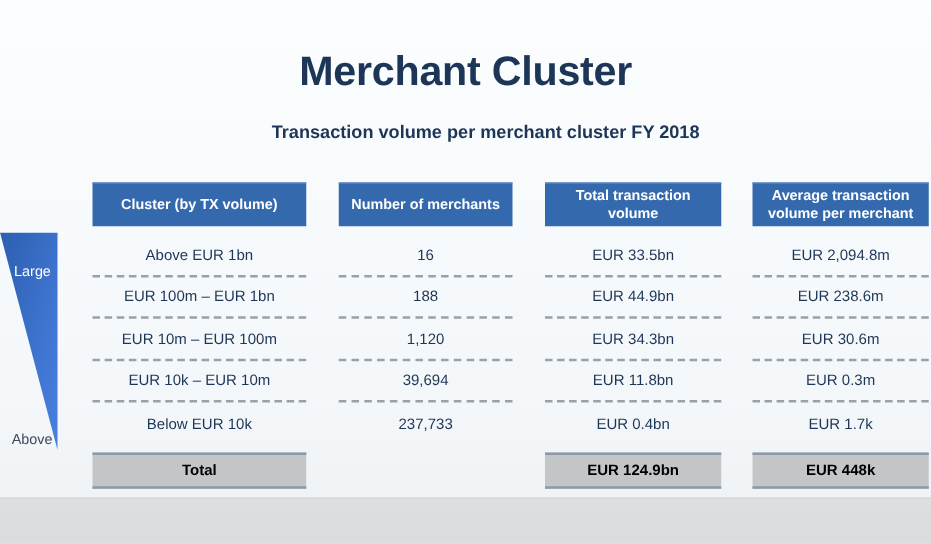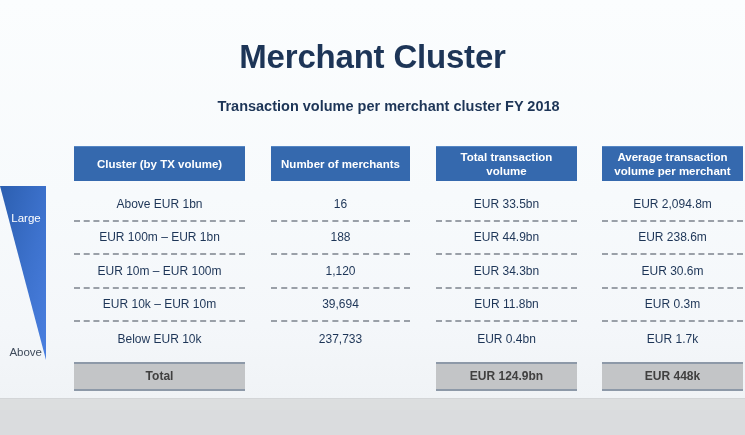--- a/index.html
+++ b/index.html
@@ -157,21 +157,21 @@
     margin-top: 6px;
     height: 29px;
     background: #c3c5c7;
     border-top: 2px solid #8d99a8;
     border-bottom: 2px solid #8d99a8;
     display: flex;
     align-items: center;
     justify-content: center;
     font-size: 12px;
     font-weight: bold;
-    color: #404040;
+    color: #000000;
   }
 </style>
 </head>
 <body>
 
 <div id="slide">
 
   <div id="bottom-band"></div>
   <div id="bottom-band-inner"></div>
 

